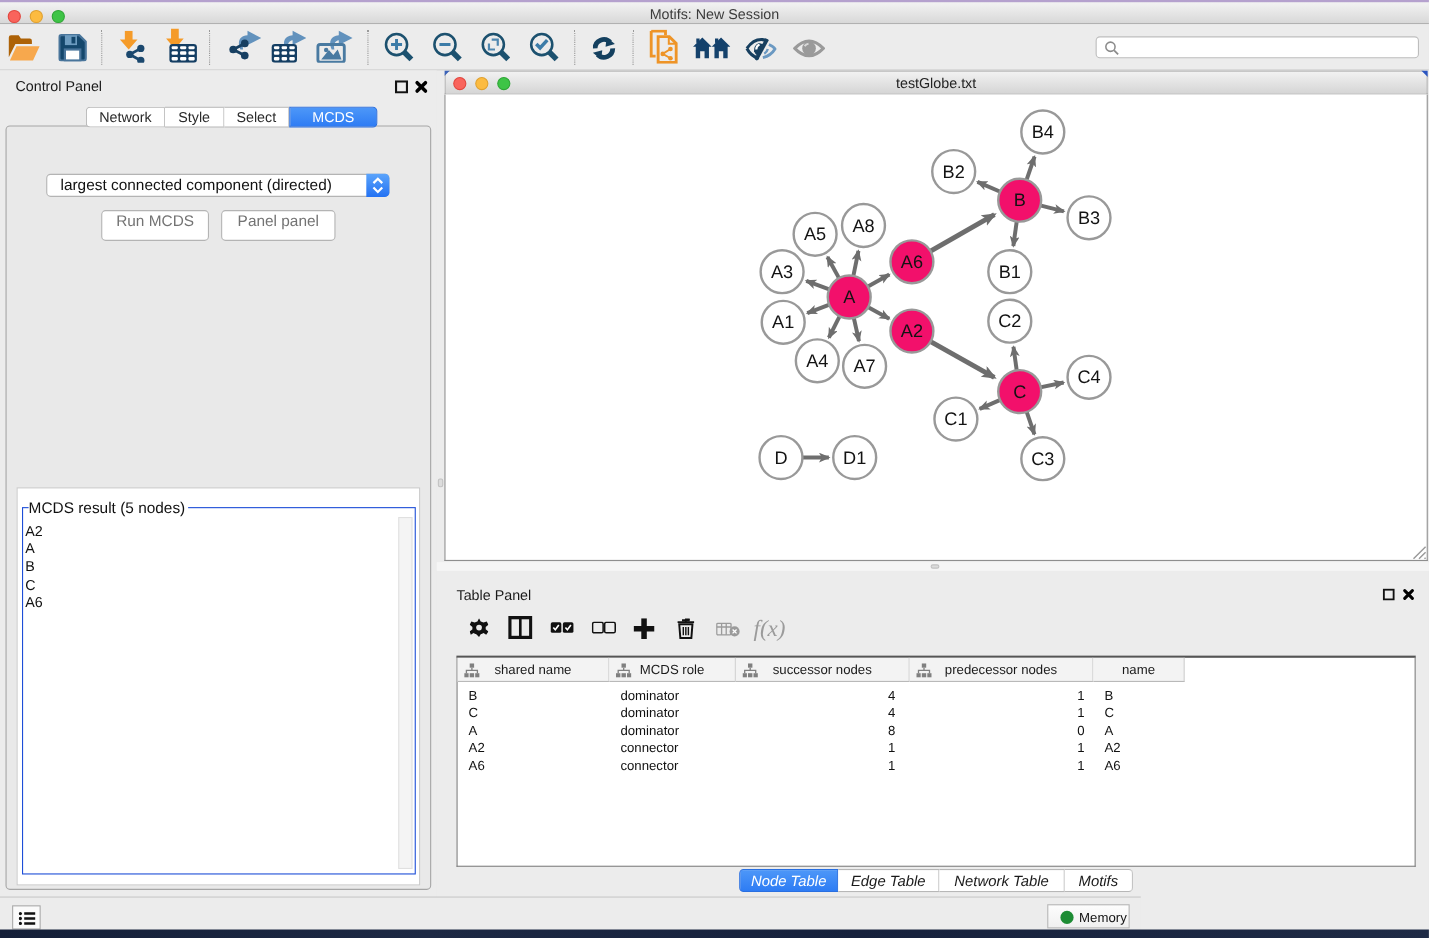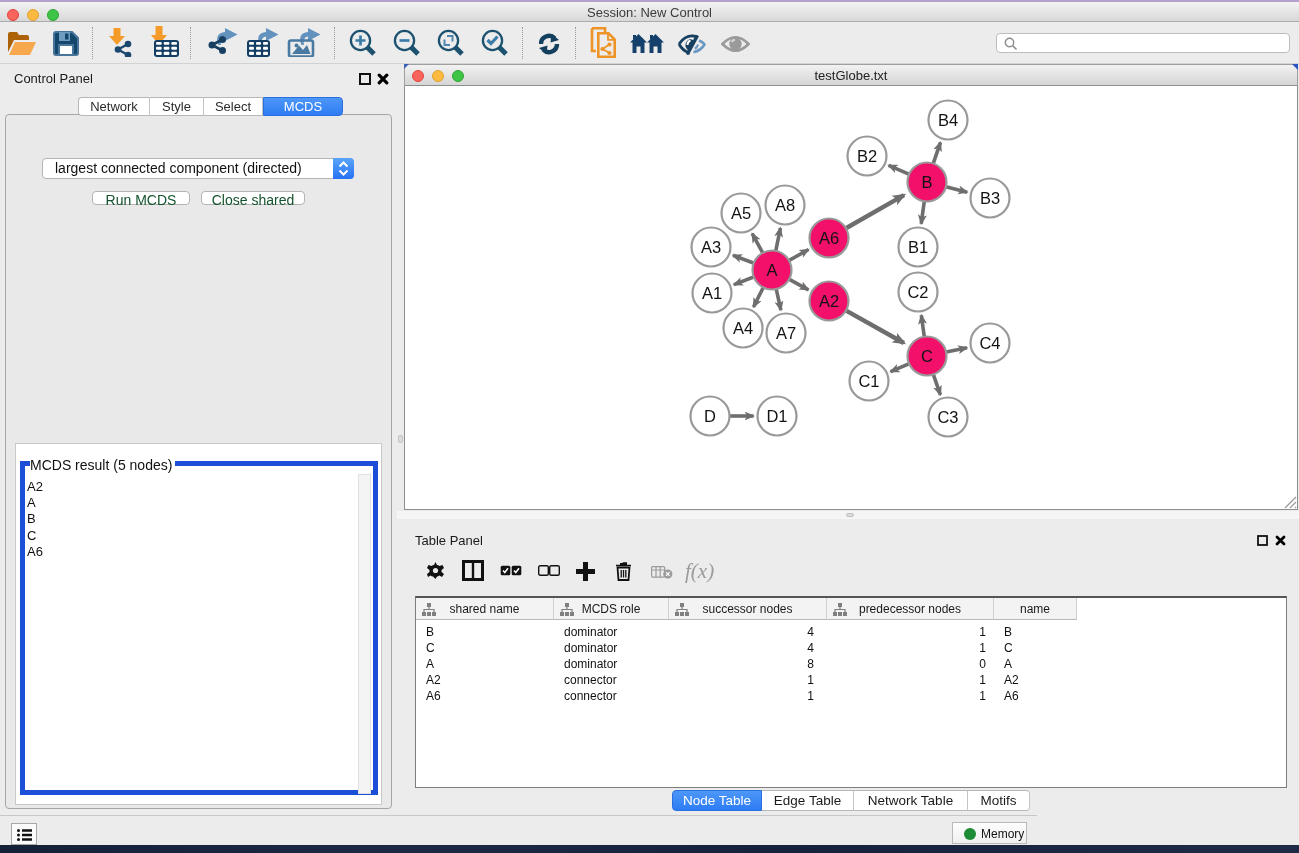--- a/index.html
+++ b/index.html
@@ -16,55 +16,55 @@
 #cp{position:absolute;left:0;top:64px;width:397px;height:751px;background:#ececec;}
 #cp .hdr{position:absolute;left:14px;top:7px;font-size:13px;color:#1a1a1a;}
 #cpbody{position:absolute;left:5px;top:50px;width:387px;height:695px;border:1px solid #a6a6a6;border-radius:4px;background:#e9e9e9;}
 #tabs{position:absolute;left:78px;top:33px;height:19px;display:flex;z-index:5;}
 #tabs .tab{height:19px;background:#fff;border-top:1px solid #b7b7b7;border-bottom:1px solid #b7b7b7;border-right:1px solid #c4c4c4;font-size:13px;color:#2b2b2b;text-align:center;line-height:18px;}
 #tabs .tab.first{border-left:1px solid #b7b7b7;border-radius:4px 0 0 4px;}
 #tabs .tab.sel{background:linear-gradient(#4d97f8,#2e7cf4);color:#fff;border:1px solid #2a6fe0;border-radius:0 4px 4px 0;}
 #optlbl{position:absolute;left:0;top:72px;width:397px;text-align:center;font-size:14px;color:#1a1a1a;}
 #combo{position:absolute;left:42px;top:94px;width:312px;height:21px;background:#fff;border:1px solid #b4b4b4;border-radius:4px;font-size:14px;color:#111;line-height:19px;padding-left:12px;}
 #combo .cap{position:absolute;right:-1px;top:-1px;width:21px;height:21px;border-radius:0 4px 4px 0;background:linear-gradient(#5ba4fb,#2472f3);}
-.btn{position:absolute;height:14px;background:#fff;border:1px solid #b4b4b4;border-radius:4px;font-size:14px;color:#14532d;text-align:center;line-height:17px;}
+.btn{position:absolute;height:28px;background:#fff;border:1px solid #b4b4b4;border-radius:4px;font-size:14px;color:#737373;text-align:center;line-height:17px;}
 #resultpanel{position:absolute;left:15px;top:379px;width:367px;height:362px;background:#fff;border:1px solid #c9c9c9;}
-#fieldset{position:absolute;left:4px;top:17px;width:358px;height:334px;border:5px solid #1d4ed8;}
+#fieldset{position:absolute;left:4px;top:17px;width:358px;height:334px;border:1px solid #1d4ed8;}
 #fieldset .legend{position:absolute;left:5px;top:-9px;background:#fff;font-size:14px;color:#111;padding-right:3px;}
 #fieldset .items{position:absolute;left:2px;top:13px;font-size:13px;color:#111;line-height:16.2px;}
 #fieldset .sbar{position:absolute;right:2px;top:8px;width:13px;height:320px;background:#f4f4f4;border:1px solid #e0e0e0;}
 
 #netwin{position:absolute;left:404px;top:64px;width:894px;height:446px;}
 #nettitle{position:absolute;left:0;top:0;width:894px;height:22px;background:linear-gradient(#f2f2f2,#d5d5d5);border:1px solid #9f9f9f;border-bottom:1px solid #8e8e8e;border-radius:5px 5px 0 0;}
 #nettitle .t{position:absolute;top:3px;left:0;width:100%;text-align:center;font-size:13px;color:#222;}
 #netcanvas{position:absolute;left:0;top:22px;width:894px;height:424px;background:#fff;border:1px solid #8e8e8e;border-top:none;}
 
 #tp{position:absolute;left:397px;top:510px;width:902px;height:305px;background:#ececec;}
 #tp .hdr{position:absolute;left:18px;top:23px;font-size:13px;color:#1a1a1a;}
 #tptable{position:absolute;left:18px;top:86px;width:872px;height:192px;background:#fff;border:1px solid #7d7d7d;border-top:2px solid #555;}
 .thead{position:absolute;left:0;top:0;height:22px;background:#f3f3f3;border-bottom:1px solid #b9b9b9;}
 .thead .lbl{position:absolute;top:4px;width:100%;text-align:center;font-size:12px;color:#1a1a1a;}
 .tcell{position:absolute;font-size:12px;color:#111;}
-#tabs2{position:absolute;left:275px;top:280px;height:21px;display:flex;}
+#tabs2{position:absolute;left:275px;top:280px;height:21px;display:flex;font-style:italic;}
 #tabs2 .tab{height:21px;background:#fff;border-top:1px solid #b7b7b7;border-bottom:1px solid #b7b7b7;border-right:1px solid #c4c4c4;font-size:13.5px;color:#1a1a1a;text-align:center;line-height:20px;}
 #tabs2 .tab.sel{background:linear-gradient(#4d97f8,#2e7cf4);color:#fff;border:1px solid #2a6fe0;border-radius:4px 0 0 4px;}
 #tabs2 .tab.last{border-radius:0 4px 4px 0;}
 
 #status{position:absolute;left:0;top:815px;width:1037px;height:30px;background:#ececec;border-top:1px solid #c7c7c7;}
 #listbtn{position:absolute;left:11px;top:7px;width:26px;height:22px;background:#fafafa;border:1px solid #a8a8a8;}
 #membtn{position:absolute;right:10px;top:6px;width:75px;height:22px;background:linear-gradient(#fdfdfd,#f0f0f0);border:1px solid #b9b9b9;font-size:12px;color:#111;}
 #memdot{position:absolute;left:11px;top:5px;width:12px;height:12px;border-radius:50%;background:#1d8c34;}
 #desk{position:absolute;left:0;top:845px;width:1299px;height:8px;background:linear-gradient(90deg,#141f38,#1d2944 30%,#16213c 60%,#1f2b46);}
 </style></head>
 <body>
 <div id="titlebar">
  <div class="tl" style="left:7px;background:#f9645c;border:0.5px solid #e2463e;"></div>
  <div class="tl" style="left:27px;background:#fcbb40;border:0.5px solid #e0a12f;"></div>
  <div class="tl" style="left:47px;background:#3ec446;border:0.5px solid #2fa636;"></div>
- <div class="t">Session: New Control</div>
+ <div class="t">Motifs: New Session</div>
 </div>
 <div id="toolbar">
 <svg class="abs" style="left:7px;top:8px" width="30" height="26">
  <path d="M1,4 Q1,2 3,2 L10,2 L12,5 L20,5 Q22,5 22,7 L22,10 L7,10 L1,22 Z" fill="#ad6207"></path>
  <path d="M8,12 L29,12 L23,25 L2,25 Z" fill="#f7a84d"></path>
 </svg>
 <svg class="abs" style="left:53px;top:9px" width="26" height="25">
  <path d="M1,3 Q1,1 3,1 L19,1 L25,7 L25,22 Q25,24 23,24 L3,24 Q1,24 1,22 Z" fill="#14476c" stroke="#49759b" stroke-width="2"></path>
  <rect x="6" y="1" width="11" height="9" fill="#6d9cc0"></rect>
  <rect x="12" y="2.5" width="3.5" height="6" fill="#14476c"></rect>
@@ -198,21 +198,21 @@
   <div class="tab" style="width:59px">Select</div>
   <div class="tab sel" style="width:80px">MCDS</div>
  </div>
  <div id="combo">largest connected component (directed)
    <div class="cap"><svg width="21" height="21">
           <path d="M6.5,8.5 L10.5,4.5 L14.5,8.5" stroke="#fff" stroke-width="2" fill="none"></path>
           <path d="M6.5,12.5 L10.5,16.5 L14.5,12.5" stroke="#fff" stroke-width="2" fill="none"></path>
         </svg></div>
  </div>
  <div class="btn" style="left:92px;top:127px;width:98px;">Run MCDS</div>
- <div class="btn" style="left:201px;top:127px;width:104px;">Close shared</div>
+ <div class="btn" style="left:201px;top:127px;width:104px;">Panel panel</div>
  <div id="resultpanel">
   <div id="fieldset">
    <div class="legend">MCDS result (5 nodes)</div>
    <div class="items">A2<br>A<br>B<br>C<br>A6</div>
    <div class="sbar"></div>
   </div>
  </div>
 </div>
 <div id="netwin">
  <div id="nettitle">

